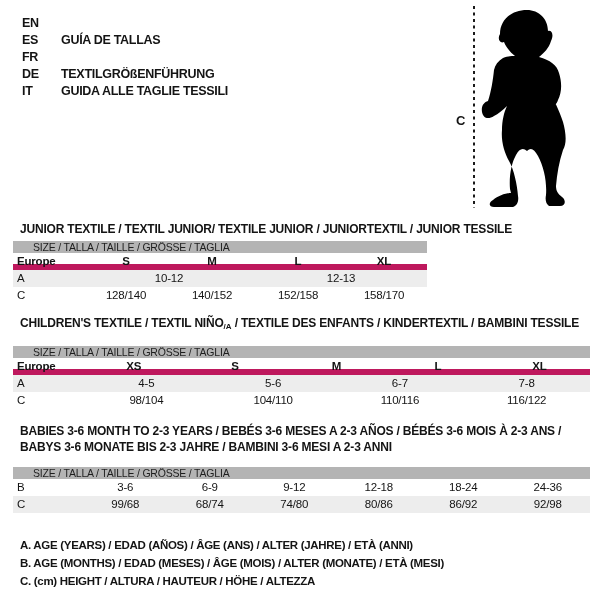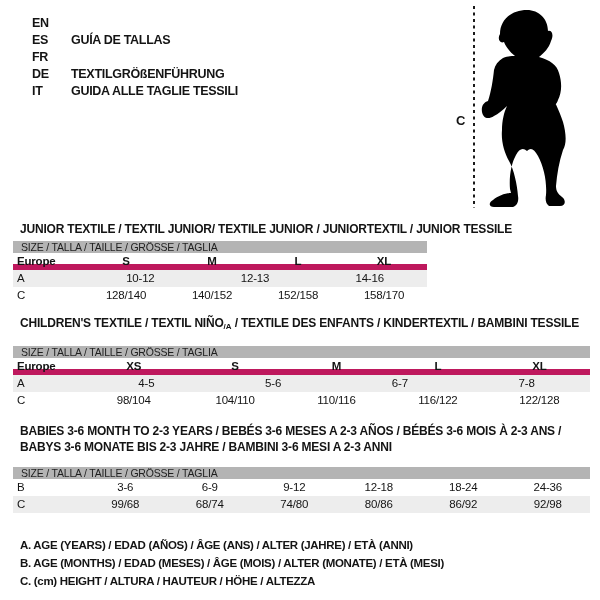--- a/index.html
+++ b/index.html
@@ -7,21 +7,21 @@
   body {
     position:relative;
     background:#ffffff;
     font-family:"Liberation Sans", sans-serif;
     color:#141414;
     overflow:hidden;
   }
   .abs { position:absolute; }
 
   
-  .lang-block { left:32px; top:14px; }
+  .lang-block { left:22px; top:14px; }
   .lang-row { display:flex; height:17px; align-items:center; }
   .lang-code, .lang-title {
     font-weight:700; font-size:12.5px; letter-spacing:-0.3px; white-space:nowrap;
   }
   .lang-code { width:39px; }
 
   
   .figure-svg { left:455px; top:0px; }
 
   
@@ -36,21 +36,21 @@
 
   
   .size-table { background:#ffffff; }
   #table-junior   { left:13px; top:241px; width:414px; }
   #table-children { left:13px; top:346px; width:577px; }
   #table-babies   { left:13px; top:467px; width:577px; }
   .size-bar {
     height:12px; line-height:12px;
     background:#b4b4b4; color:#1e1e1e;
     font-size:10.5px; letter-spacing:-0.2px;
-    padding-left:8px; white-space:nowrap; overflow:hidden;
+    padding-left:20px; white-space:nowrap; overflow:hidden;
   }
   .trow { display:flex; height:17px; line-height:17px; font-size:11.5px; letter-spacing:-0.2px; }
   .trow .lbl { width:70px; padding-left:4px; }
   .trow .val { flex:1; text-align:center; }
   .rule  { border-bottom:6px solid #be185d;font-weight:bold; }
   .shade { background:#ededed; }
 
   
   .notes { left:20px; top:536px; }
   .note-line {
@@ -133,21 +133,20 @@
     <span class="lbl">Europe</span>
     <span class="val">S</span>
     <span class="val">M</span>
     <span class="val">L</span>
     <span class="val">XL</span>
   </div>
   <div class="trow shade">
     <span class="lbl">A</span>
     <span class="val">10-12</span>
     <span class="val">12-13</span>
-    <span class="val">14-16</span>
   </div>
   <div class="trow">
     <span class="lbl">C</span>
     <span class="val">128/140</span>
     <span class="val">140/152</span>
     <span class="val">152/158</span>
     <span class="val">158/170</span>
   </div>
 </div>
 
@@ -171,21 +170,20 @@
     <span class="val">5-6</span>
     <span class="val">6-7</span>
     <span class="val">7-8</span>
   </div>
   <div class="trow">
     <span class="lbl">C</span>
     <span class="val">98/104</span>
     <span class="val">104/110</span>
     <span class="val">110/116</span>
     <span class="val">116/122</span>
-    <span class="val">122/128</span>
   </div>
 </div>
 
 <div class="abs sec-title" id="title-babies">
   <div>BABIES 3-6 MONTH TO 2-3 YEARS / BEBÉS 3-6 MESES A 2-3 AÑOS / BÉBÉS 3-6 MOIS À 2-3 ANS /</div>
   <div>BABYS 3-6 MONATE BIS 2-3 JAHRE / BAMBINI 3-6 MESI A 2-3 ANNI</div>
 </div>
 
 <div class="abs size-table" id="table-babies">
   <div class="size-bar">SIZE / TALLA / TAILLE / GRÖSSE / TAGLIA</div>

